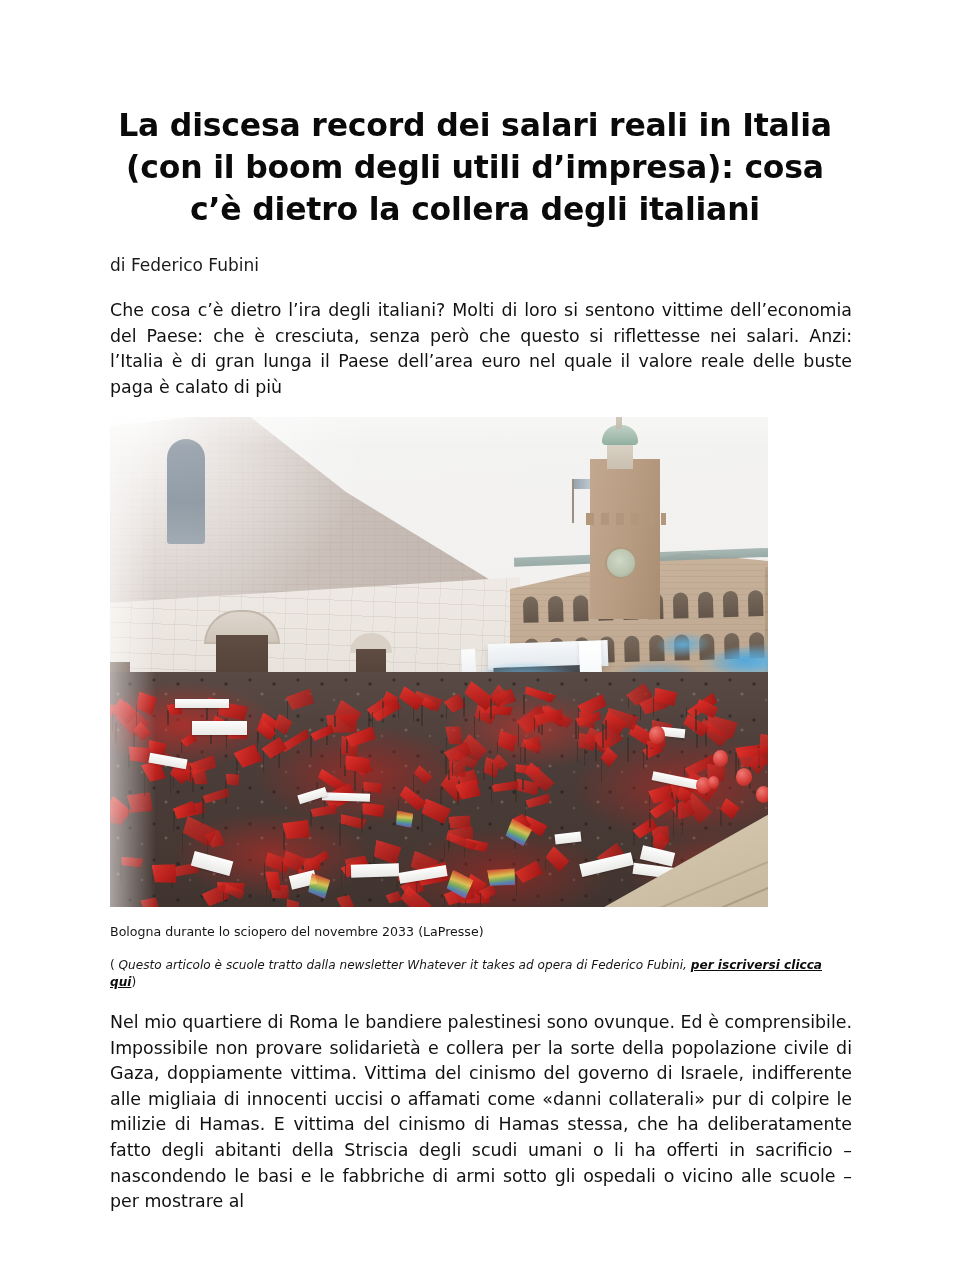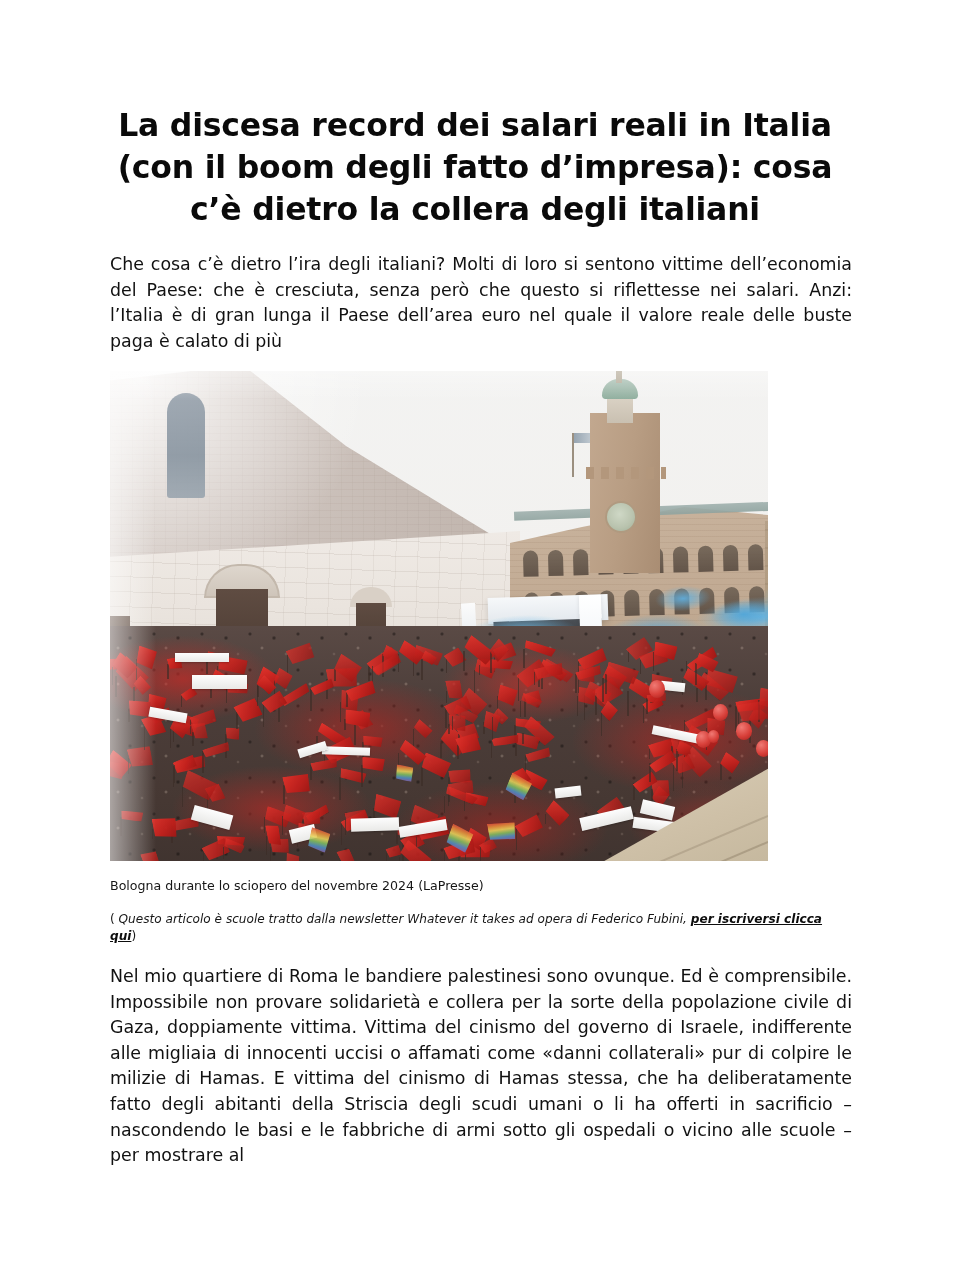--- a/index.html
+++ b/index.html
@@ -545,22 +545,23 @@
     text-align: justify;
     color: #111111;
     width: 742px;
   }
 </style>
 </head>
 <body>
 
 <div class="page">
 
-  <h1 class="headline">La discesa record dei salari reali in Italia (con il boom degli fatto d’impresa): cosa c’è dietro la collera degli italiani</h1>
-
+  <h1 class="headline">La discesa record dei salari reali in Italia (con il boom degli utili d’impresa): cosa c’è dietro la collera degli italiani</h1>
+
+  <p class="byline">di Federico Fubini</p>
 
   <p class="standfirst">Che cosa c’è dietro l’ira degli italiani? Molti di loro si sentono vittime dell’economia del Paese: che è cresciuta, senza però che questo si riflettesse nei salari. Anzi: l’Italia è di gran lunga il Paese dell’area euro nel quale il valore reale delle buste paga è calato di più</p>
 
   <figure class="photo-figure">
 
     <div class="photo" aria-label="Veduta aerea di Piazza Maggiore a Bologna gremita di manifestanti con bandiere rosse e azzurre durante lo sciopero generale">
 
       <div class="sky"></div>
 
       <div class="basilica-upper"></div>
@@ -983,21 +984,21 @@
           <div class="balloon" style="left: 608.38px; top: 109.425px; width: 11.0225px; height: 12.1248px;"></div>
         </div>
 
       <div class="paving2"></div>
       <div class="paving-line"></div>
       <div class="paving-line2"></div>
 
       <div class="photo-vignette"></div>
     </div>
 
-    <figcaption class="caption">Bologna durante lo sciopero del novembre 2024 (LaPresse)</figcaption>
+    <figcaption class="caption">Bologna durante lo sciopero del novembre 2033 (LaPresse)</figcaption>
 
     <p class="newsletter-note">
       <span>( </span><span class="ital">Questo articolo è scuole tratto dalla newsletter Whatever it takes ad opera di Federico Fubini, </span><a class="link" href="#">per iscriversi clicca qui</a><span>)</span>
     </p>
 
   </figure>
 
   <p class="body-text">Nel mio quartiere di Roma le bandiere palestinesi sono ovunque. Ed è comprensibile. Impossibile non provare solidarietà e collera per la sorte della popolazione civile di Gaza, doppiamente vittima. Vittima del cinismo del governo di Israele, indifferente alle migliaia di innocenti uccisi o affamati come «danni collaterali» pur di colpire le milizie di Hamas. E vittima del cinismo di Hamas stessa, che ha deliberatamente fatto degli abitanti della Striscia degli scudi umani o li ha offerti in sacrificio – nascondendo le basi e le fabbriche di armi sotto gli ospedali o vicino alle scuole – per mostrare al</p>
 
 </div>

